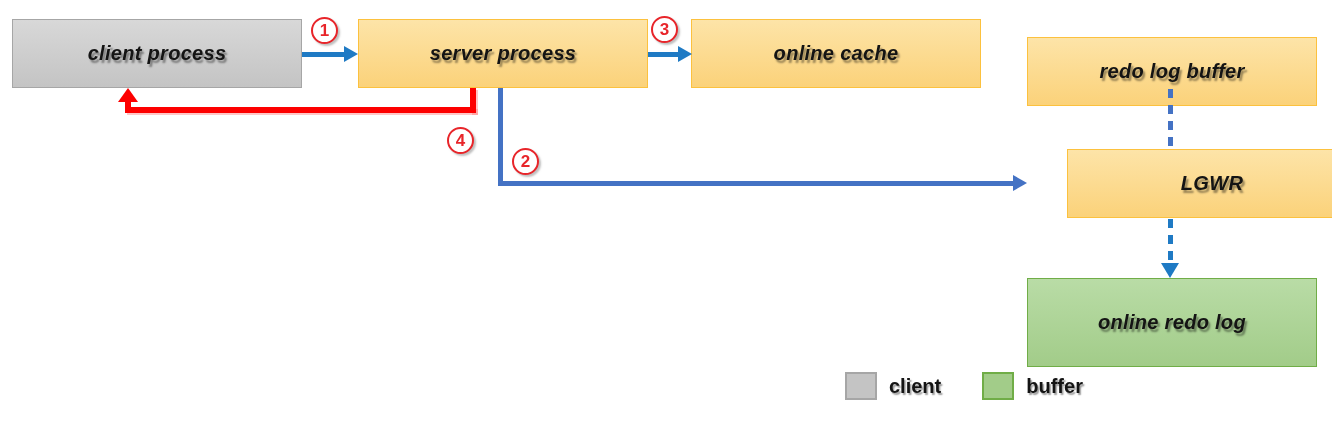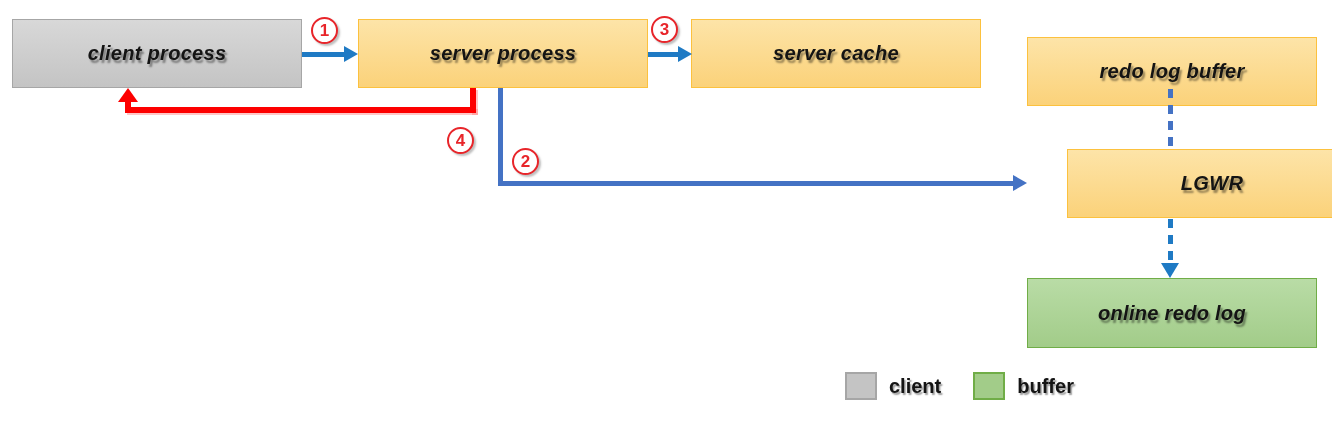--- a/index.html
+++ b/index.html
@@ -42,21 +42,21 @@
   .dash-v-2{background:repeating-linear-gradient(180deg,var(--dash-blue-2) 0 9px,transparent 9px 16px);}
   
   .badge{
     position:absolute;width:27px;height:27px;box-sizing:border-box;border-radius:50%;
     border:2.5px solid var(--badge-red);background:#ffffff;color:var(--badge-red);
     display:flex;align-items:center;justify-content:center;
     font-size:17px;font-weight:700;
     box-shadow:2px 2px 2px rgba(140,140,140,.55);
   }
   
-  .legend{position:absolute;display:flex;align-items:center;column-gap:32px;}
+  .legend{position:absolute;display:flex;align-items:center;column-gap:41px;}
   .legend-item{display:flex;align-items:center;}
   .swatch{width:32px;height:28px;box-sizing:border-box;display:inline-block;}
   .swatch--client{background:var(--client-fill-bottom);border:2px solid var(--client-border);}
   .swatch--db{background:var(--db-fill-bottom);border:2px solid var(--db-border);}
   .swatch--storage{background:var(--storage-fill-bottom);border:2px solid var(--storage-border);}
   .legend-label{
     margin-left:12px;font-size:20px;font-weight:700;color:#141414;
     text-shadow:1.5px 2px 1.5px rgba(0,0,0,.40);white-space:nowrap;
   }
 </style>
@@ -65,29 +65,29 @@
 
 <div class="stage">
 
   <div class="node node--client" style="left:12px;top:19px;">
     <span class="node-label">client process</span>
   </div>
   <div class="node node--db" style="left:358px;top:19px;">
     <span class="node-label">server process</span>
   </div>
   <div class="node node--db" style="left:691px;top:19px;">
-    <span class="node-label">server cache</span>
+    <span class="node-label">online cache</span>
   </div>
   <div class="node node--db" style="left:1027px;top:37px;">
     <span class="node-label">redo log buffer</span>
   </div>
   <div class="node node--db" style="left:1067px;top:149px;">
     <span class="node-label">LGWR</span>
   </div>
-  <div class="node node--storage" style="left:1027px;top:278px;height:70px;">
+  <div class="node node--storage" style="left:1027px;top:278px;height:89px;">
     <span class="node-label">online redo log</span>
   </div>
 
   <div class="seg shaft-blue" style="left:302px;top:52px;width:44px;height:5px;"></div>
   <div class="head head-right-blue" style="left:344px;top:46px;"></div>
 
   <div class="seg shaft-blue" style="left:648px;top:52px;width:32px;height:5px;"></div>
   <div class="head head-right-blue" style="left:678px;top:46px;"></div>
 
   <div class="seg shaft-elbow" style="left:498px;top:88px;width:5px;height:98px;"></div>

